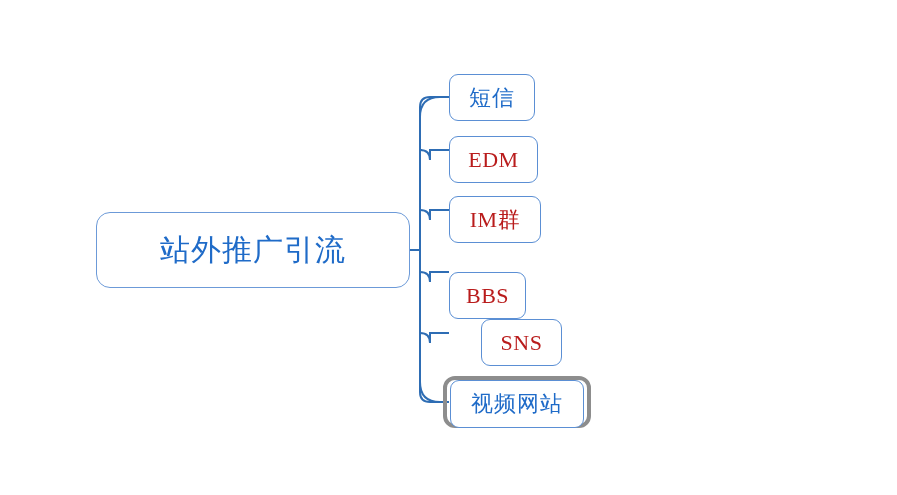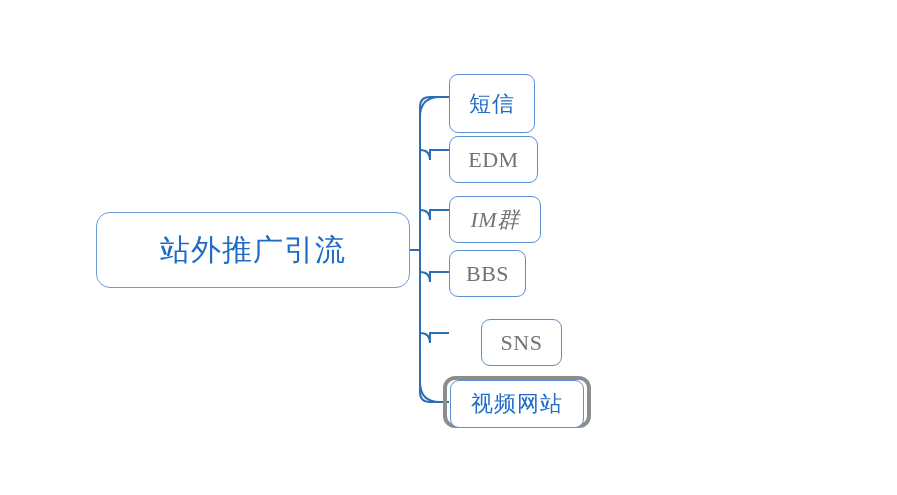--- a/index.html
+++ b/index.html
@@ -48,21 +48,21 @@
   .node-child {
     border-radius: 9px;
     font-size: 22px;
     color: #1b53b8;
   }
   .node-cjk {
     color: #1f6bc8;
     letter-spacing: 1px;
   }
   .node-latin {
-    color: #737373;
+    color: #b91c1c;
     letter-spacing: 0.5px;
   }
   .selection-frame {
     position: absolute;
     box-sizing: border-box;
     border: 4px solid #8d8d8d;
     border-radius: 12px;
     background: transparent;
     z-index: 2;
   }
@@ -89,33 +89,33 @@
       <path d="M 420 382 Q 420 402 440 402"></path>
     </g>
   </svg>
 
   <div class="node node-root" style="left:96px; top:212px; width:314px; height:76px;">
     <span class="node-cjk">站外推广引流</span>
   </div>
 
   <div class="selection-frame" style="left:443px; top:376px; width:148px; height:52px;"></div>
 
-  <div class="node node-child" style="left:449px; top:74px; width:86px; height:59px;">
+  <div class="node node-child" style="left:449px; top:74px; width:86px; height:47px;">
     <span class="node-cjk">短信</span>
   </div>
 
   <div class="node node-child" style="left:449px; top:136px; width:89px; height:47px;">
     <span class="node-latin">EDM</span>
   </div>
 
-  <div class="node node-child" style="left:449px; top:196px; width:92px; height:47px;font-style:italic;">
+  <div class="node node-child" style="left:449px; top:196px; width:92px; height:47px;">
     <span class="node-latin">IM群</span>
   </div>
 
-  <div class="node node-child" style="left:449px; top:250px; width:77px; height:47px;">
+  <div class="node node-child" style="left:449px; top:272px; width:77px; height:47px;">
     <span class="node-latin">BBS</span>
   </div>
 
   <div class="node node-child" style="left:449px; top:319px; width:81px; height:47px;margin-left:32px;">
     <span class="node-latin">SNS</span>
   </div>
 
   <div class="node node-child" style="left:450px; top:380px; width:134px; height:48px;">
     <span class="node-cjk">视频网站</span>
   </div>

